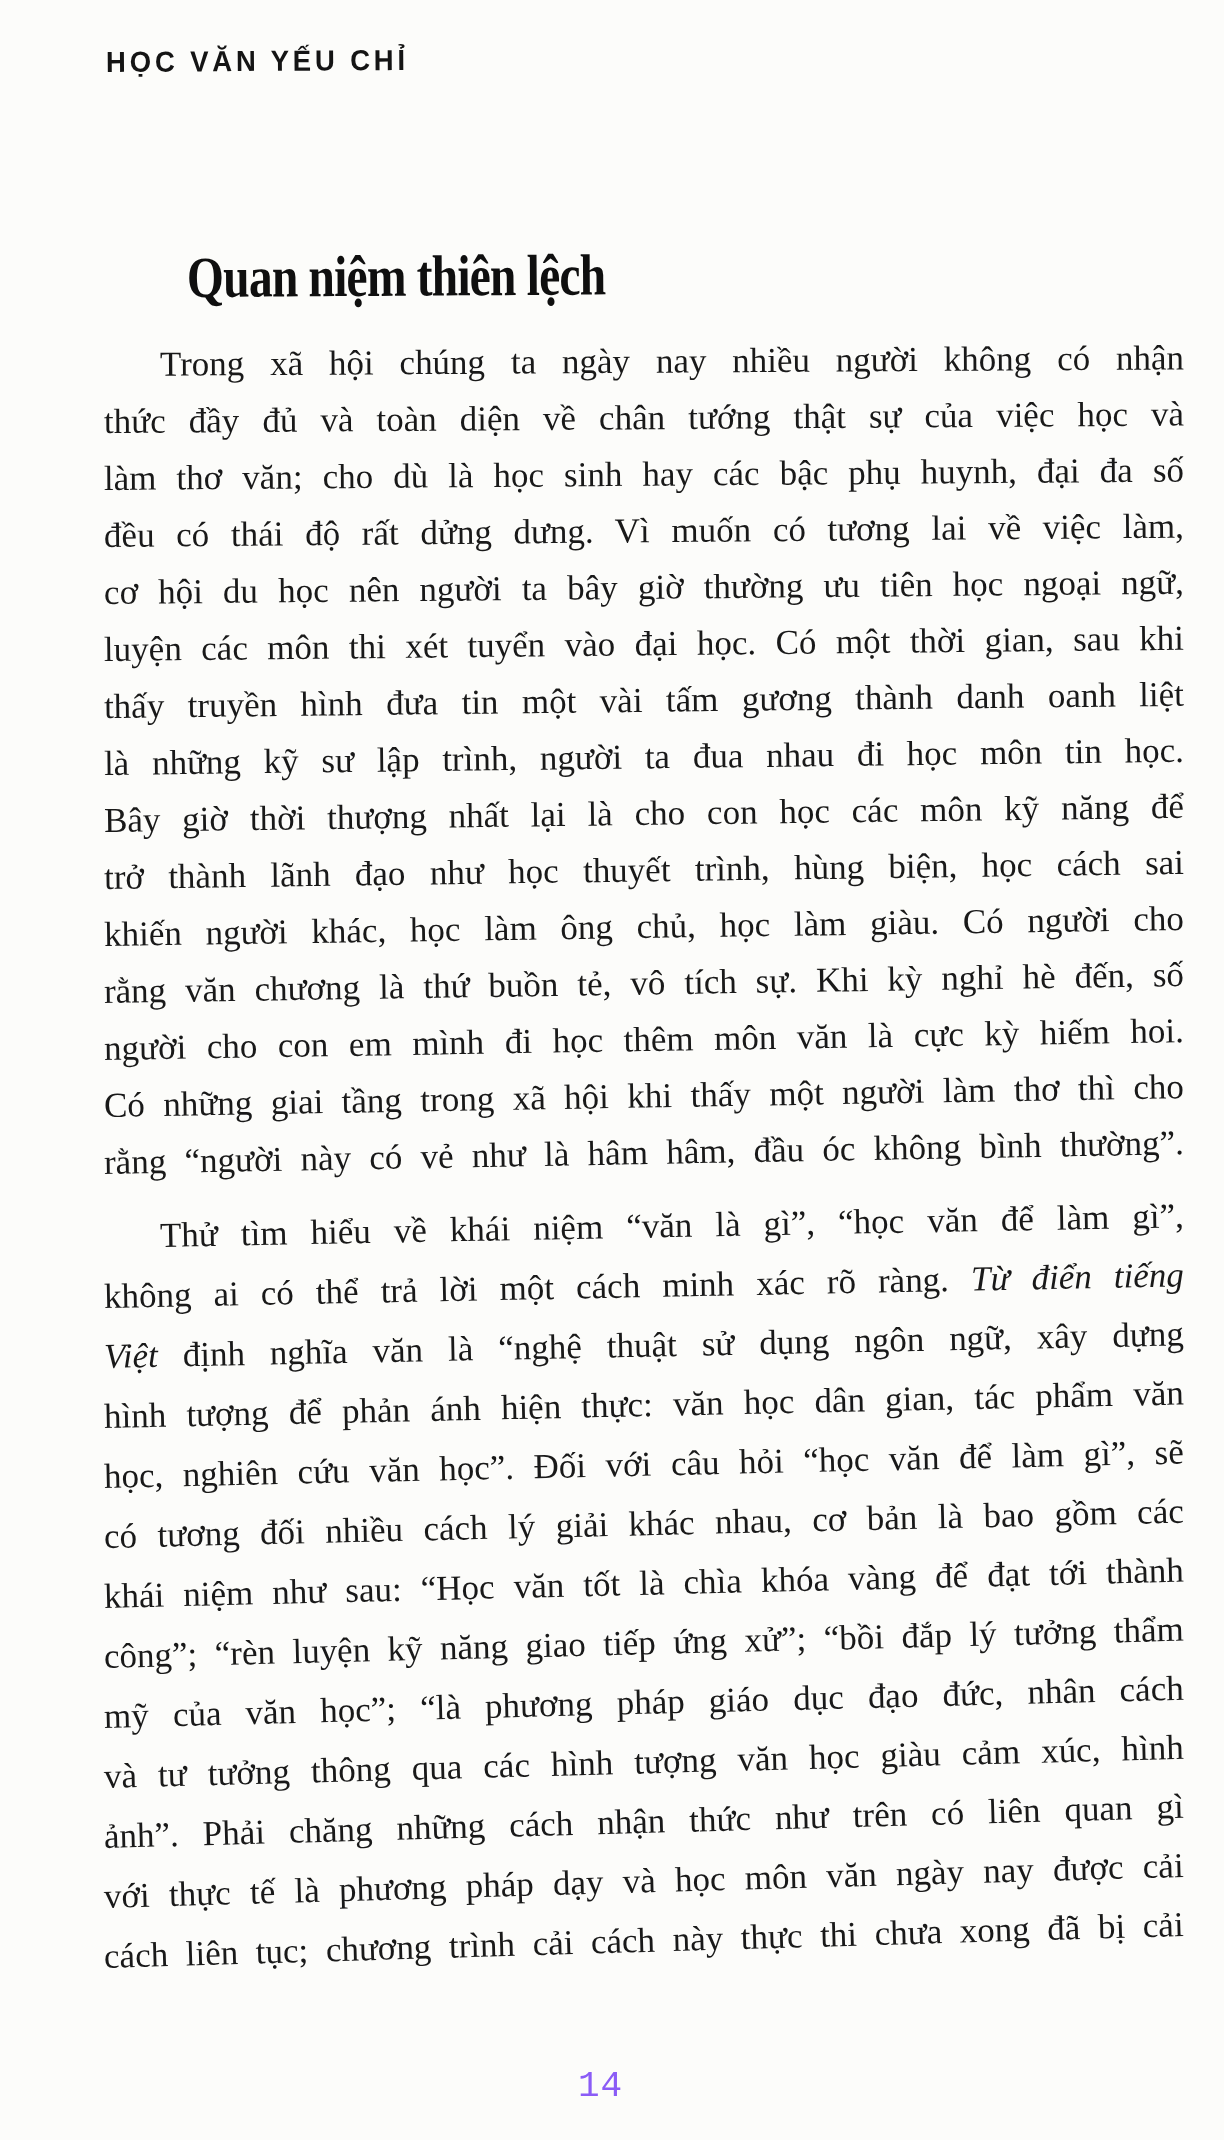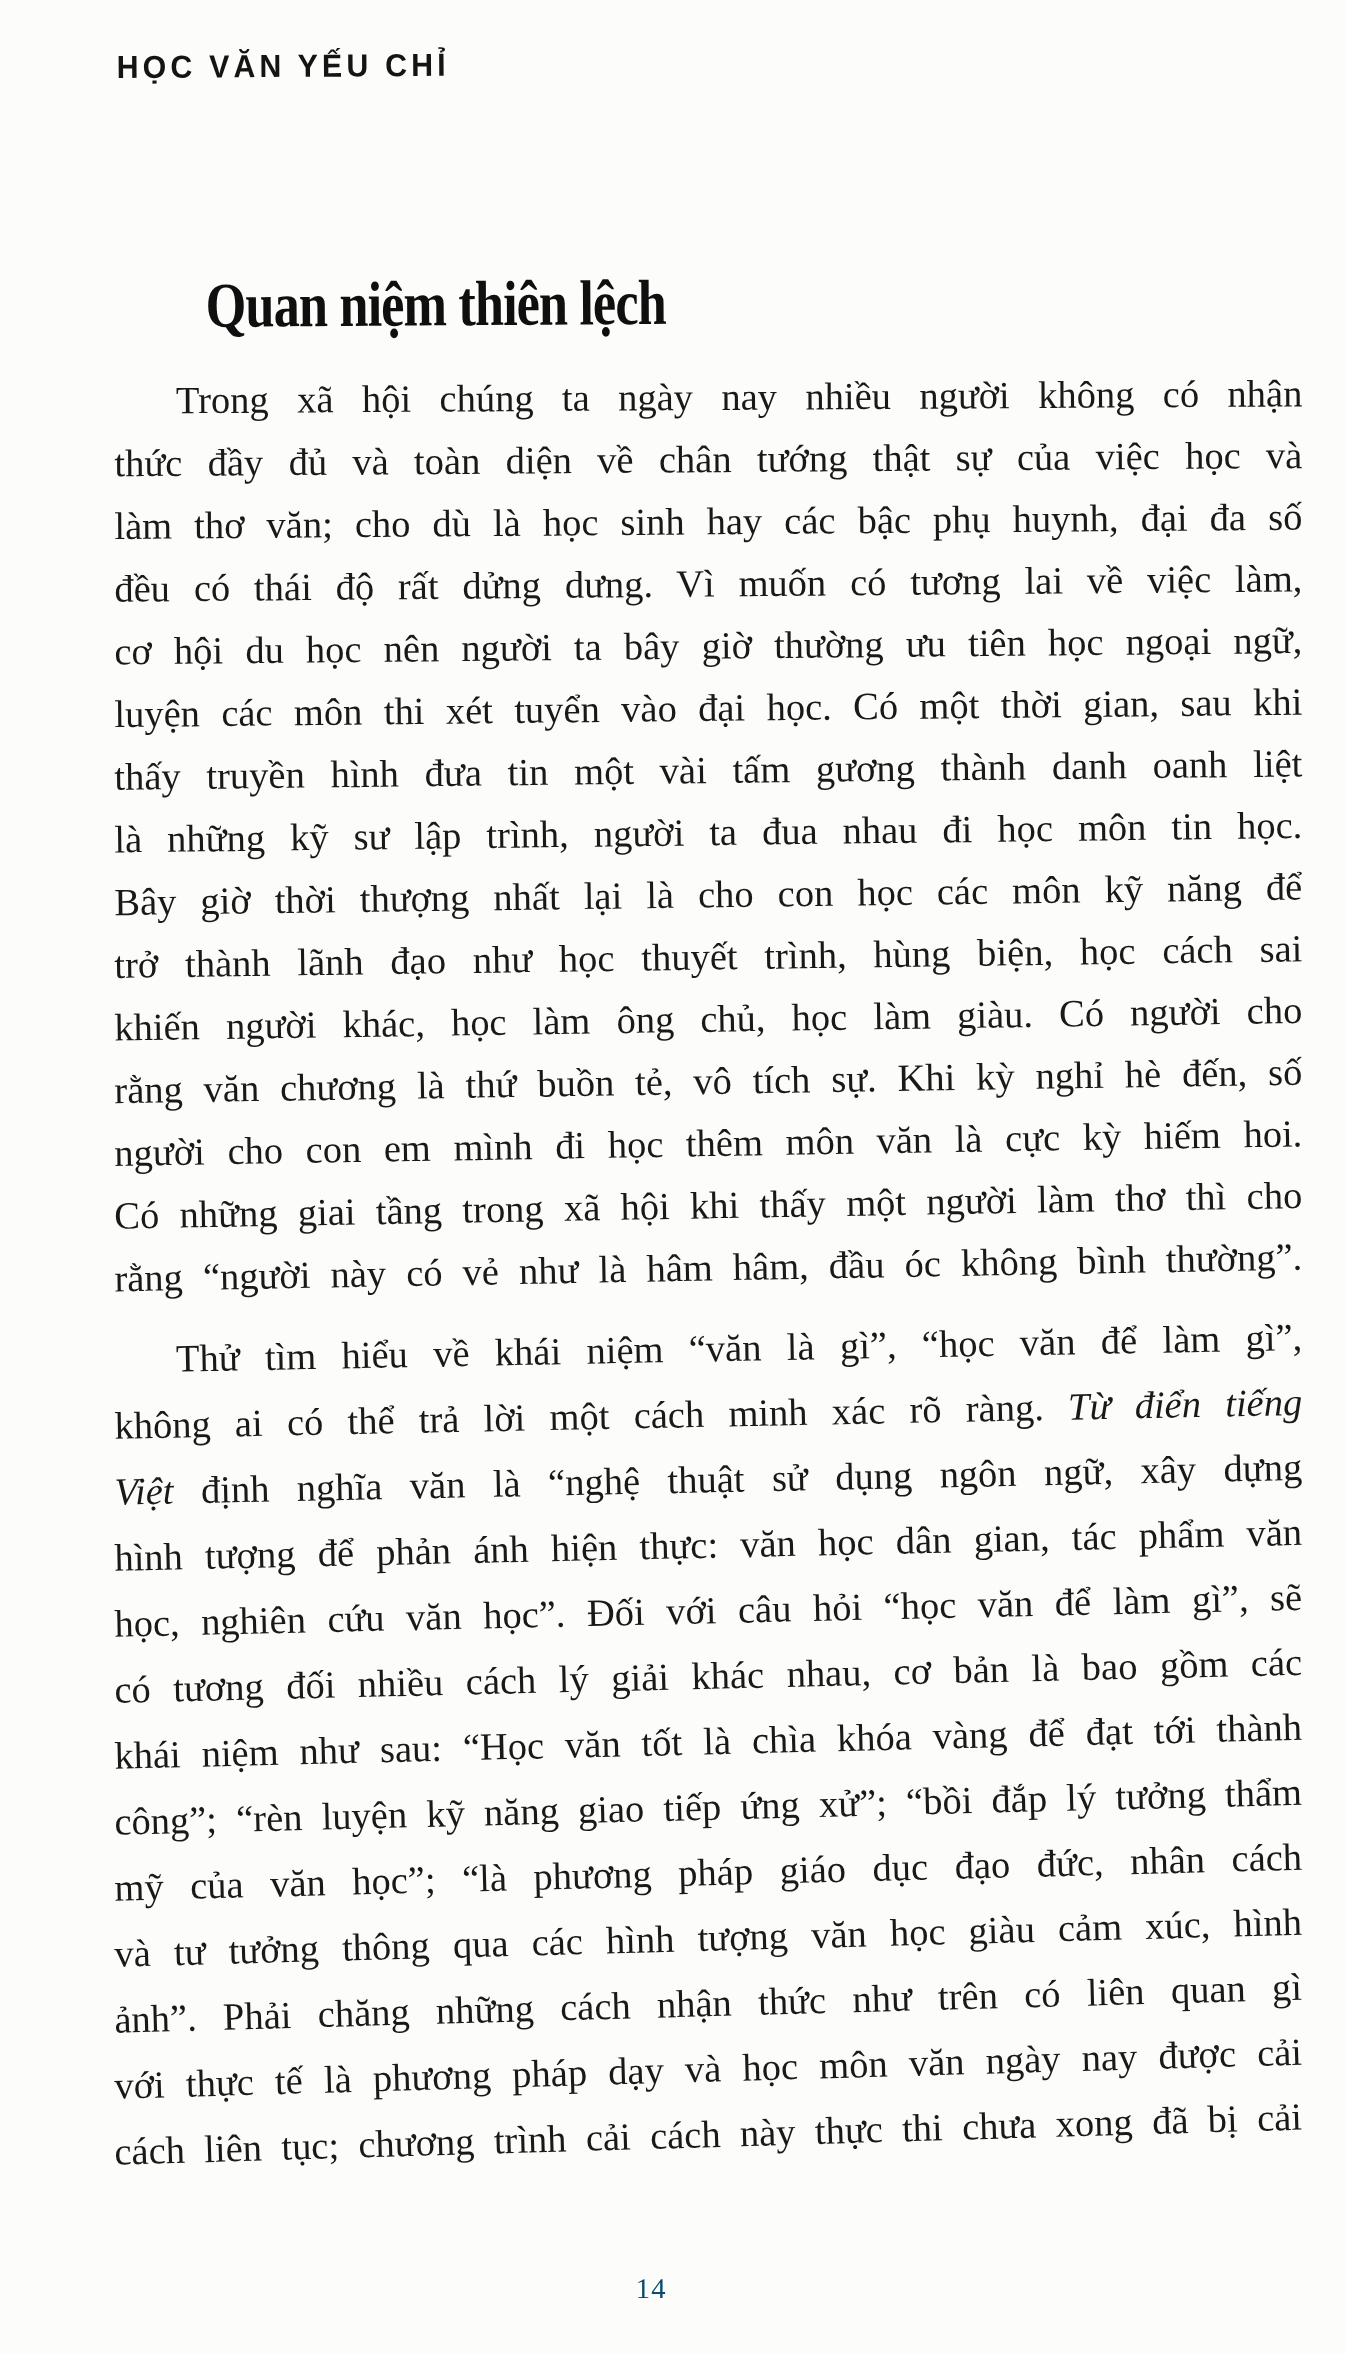--- a/index.html
+++ b/index.html
@@ -55,23 +55,23 @@
     color: #191919;
     transform-origin: 0 50%;
     white-space: normal;
   }
   .paragraph.p2 .line { line-height: 60px; }
   .line.first { text-indent: 56px; }
   .line i { font-style: italic; }
   .page-number {
     position: absolute;
     left: 578px; top: 2066px;
-    font-family: Liberation Serif, serif;
-    font-size: 26px;
-    color: #0c4a6e;
+    font-family: Liberation Mono, monospace;
+    font-size: 36px;
+    color: #8b5cf6;
     letter-spacing: 1px;
   }
 </style>
 </head>
 <body>
 
 <div class="page">
   <div class="running-header">HỌC VĂN YẾU CHỈ</div>
 
   <div class="chapter-title">Quan niệm thiên lệch</div>

